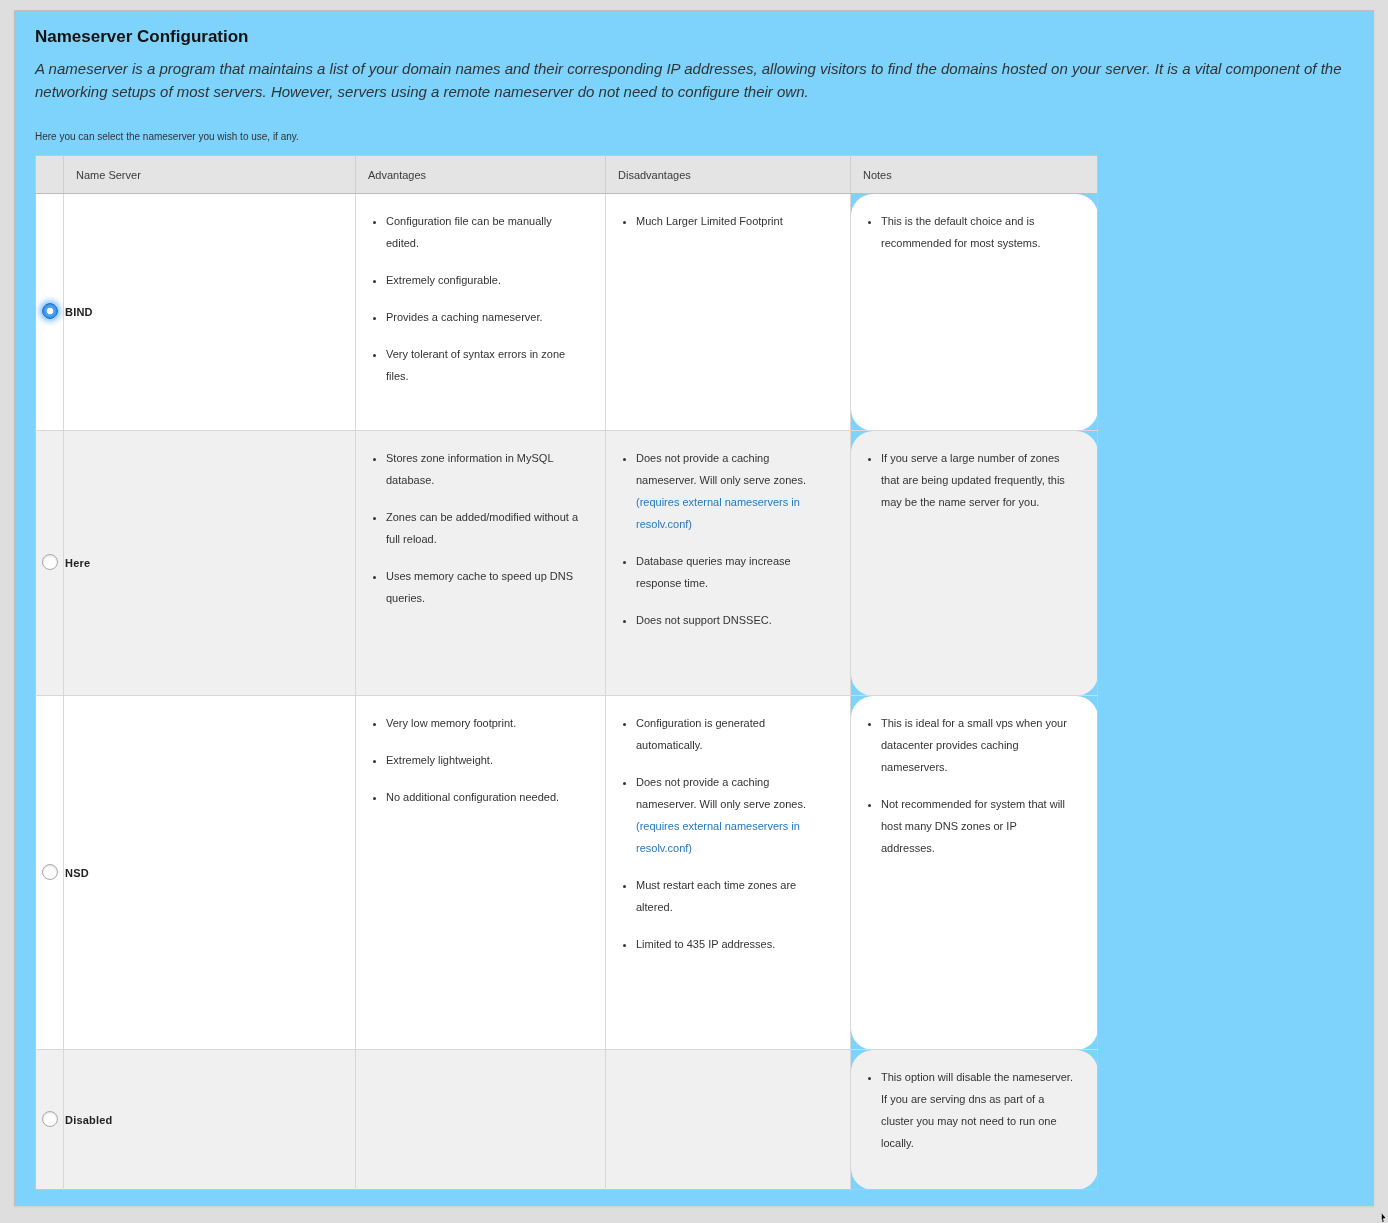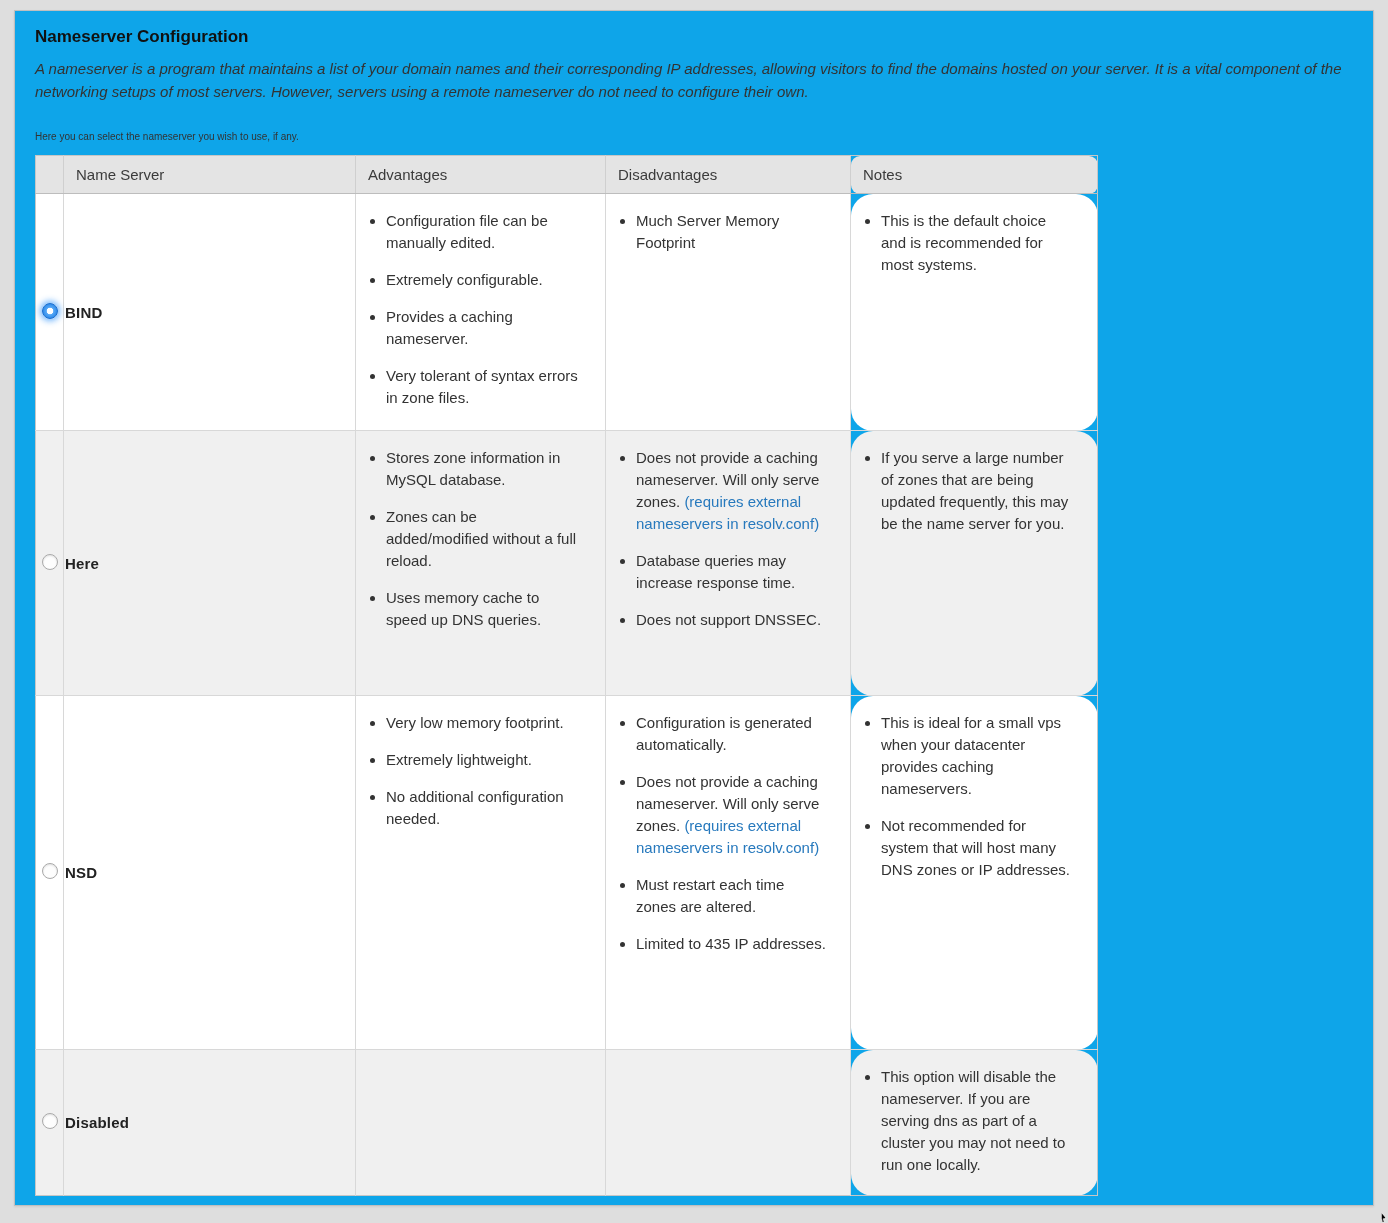--- a/index.html
+++ b/index.html
@@ -9,21 +9,21 @@
     background: #dedede;
     font-family: "Liberation Sans", "DejaVu Sans", sans-serif;
     color: #3a3a3a;
     overflow: hidden;
     position: relative;
   }
   .card {
     position: absolute;
     left: 14px; top: 10px;
     width: 1360px; height: 1196px;
-    background: #0ea5e9;
+    background: #7dd3fc;
     border: 1px solid #bfbfbf;
     box-shadow: 0 1px 2px rgba(0,0,0,.08);
     padding: 16px 20px;
   }
   .page-title {
     font-size: 17px;
     font-weight: 700;
     color: #111;
     margin: 0 0 10px 0;
   }
@@ -38,37 +38,37 @@
   .prompt {
     font-size: 10px;
     color: #333;
     margin: 0 0 13px 0;
   }
   table.ns-table {
     border-collapse: collapse;
     table-layout: fixed;
     width: 1062px;
     border: 1px solid #c6c6c6;
-    font-size: 15px;
+    font-size: 11px;
   }
   col.c-radio { width: 28px; }
   col.c-name  { width: 292px; }
   col.c-adv   { width: 250px; }
   col.c-dis   { width: 245px; }
   col.c-notes { width: 247px; }
   thead tr { height: 38px; background: #e4e4e4; }
   thead th {
     font-weight: 400;
     color: #3b3b3b;
     text-align: left;
     padding: 6px 12px;
     border-bottom: 1px solid #bdbdbd;
     border-right: 1px solid #cfcfcf;
   }
-  thead th:last-child { border-right: none; border-radius: 9px; }
+  thead th:last-child { border-right: none; }
   tbody tr { background: #ffffff; }
   tbody tr.alt { background: #f0f0f0; }
   tbody tr:nth-child(1) { height: 237px; }
   tbody tr:nth-child(2) { height: 265px; }
   tbody tr:nth-child(3) { height: 354px; }
   tbody tr:nth-child(4) { height: 140px; }
   tbody td {
     border-top: 1px solid #d8d8d8;
     border-right: 1px solid #d8d8d8;
     vertical-align: top;
@@ -152,21 +152,21 @@
           <td class="list-cell">
             <ul>
               <li>Configuration file can be manually edited.</li>
               <li>Extremely configurable.</li>
               <li>Provides a caching nameserver.</li>
               <li>Very tolerant of syntax errors in zone files.</li>
             </ul>
           </td>
           <td class="list-cell">
             <ul>
-              <li>Much Server Memory Footprint</li>
+              <li>Much Larger Limited Footprint</li>
             </ul>
           </td>
           <td class="list-cell">
             <ul>
               <li>This is the default choice and is recommended for most systems.</li>
             </ul>
           </td>
         </tr>
         <tr class="alt">
           <td class="radio-cell"><span class="radio" role="radio" aria-checked="false"></span></td>

